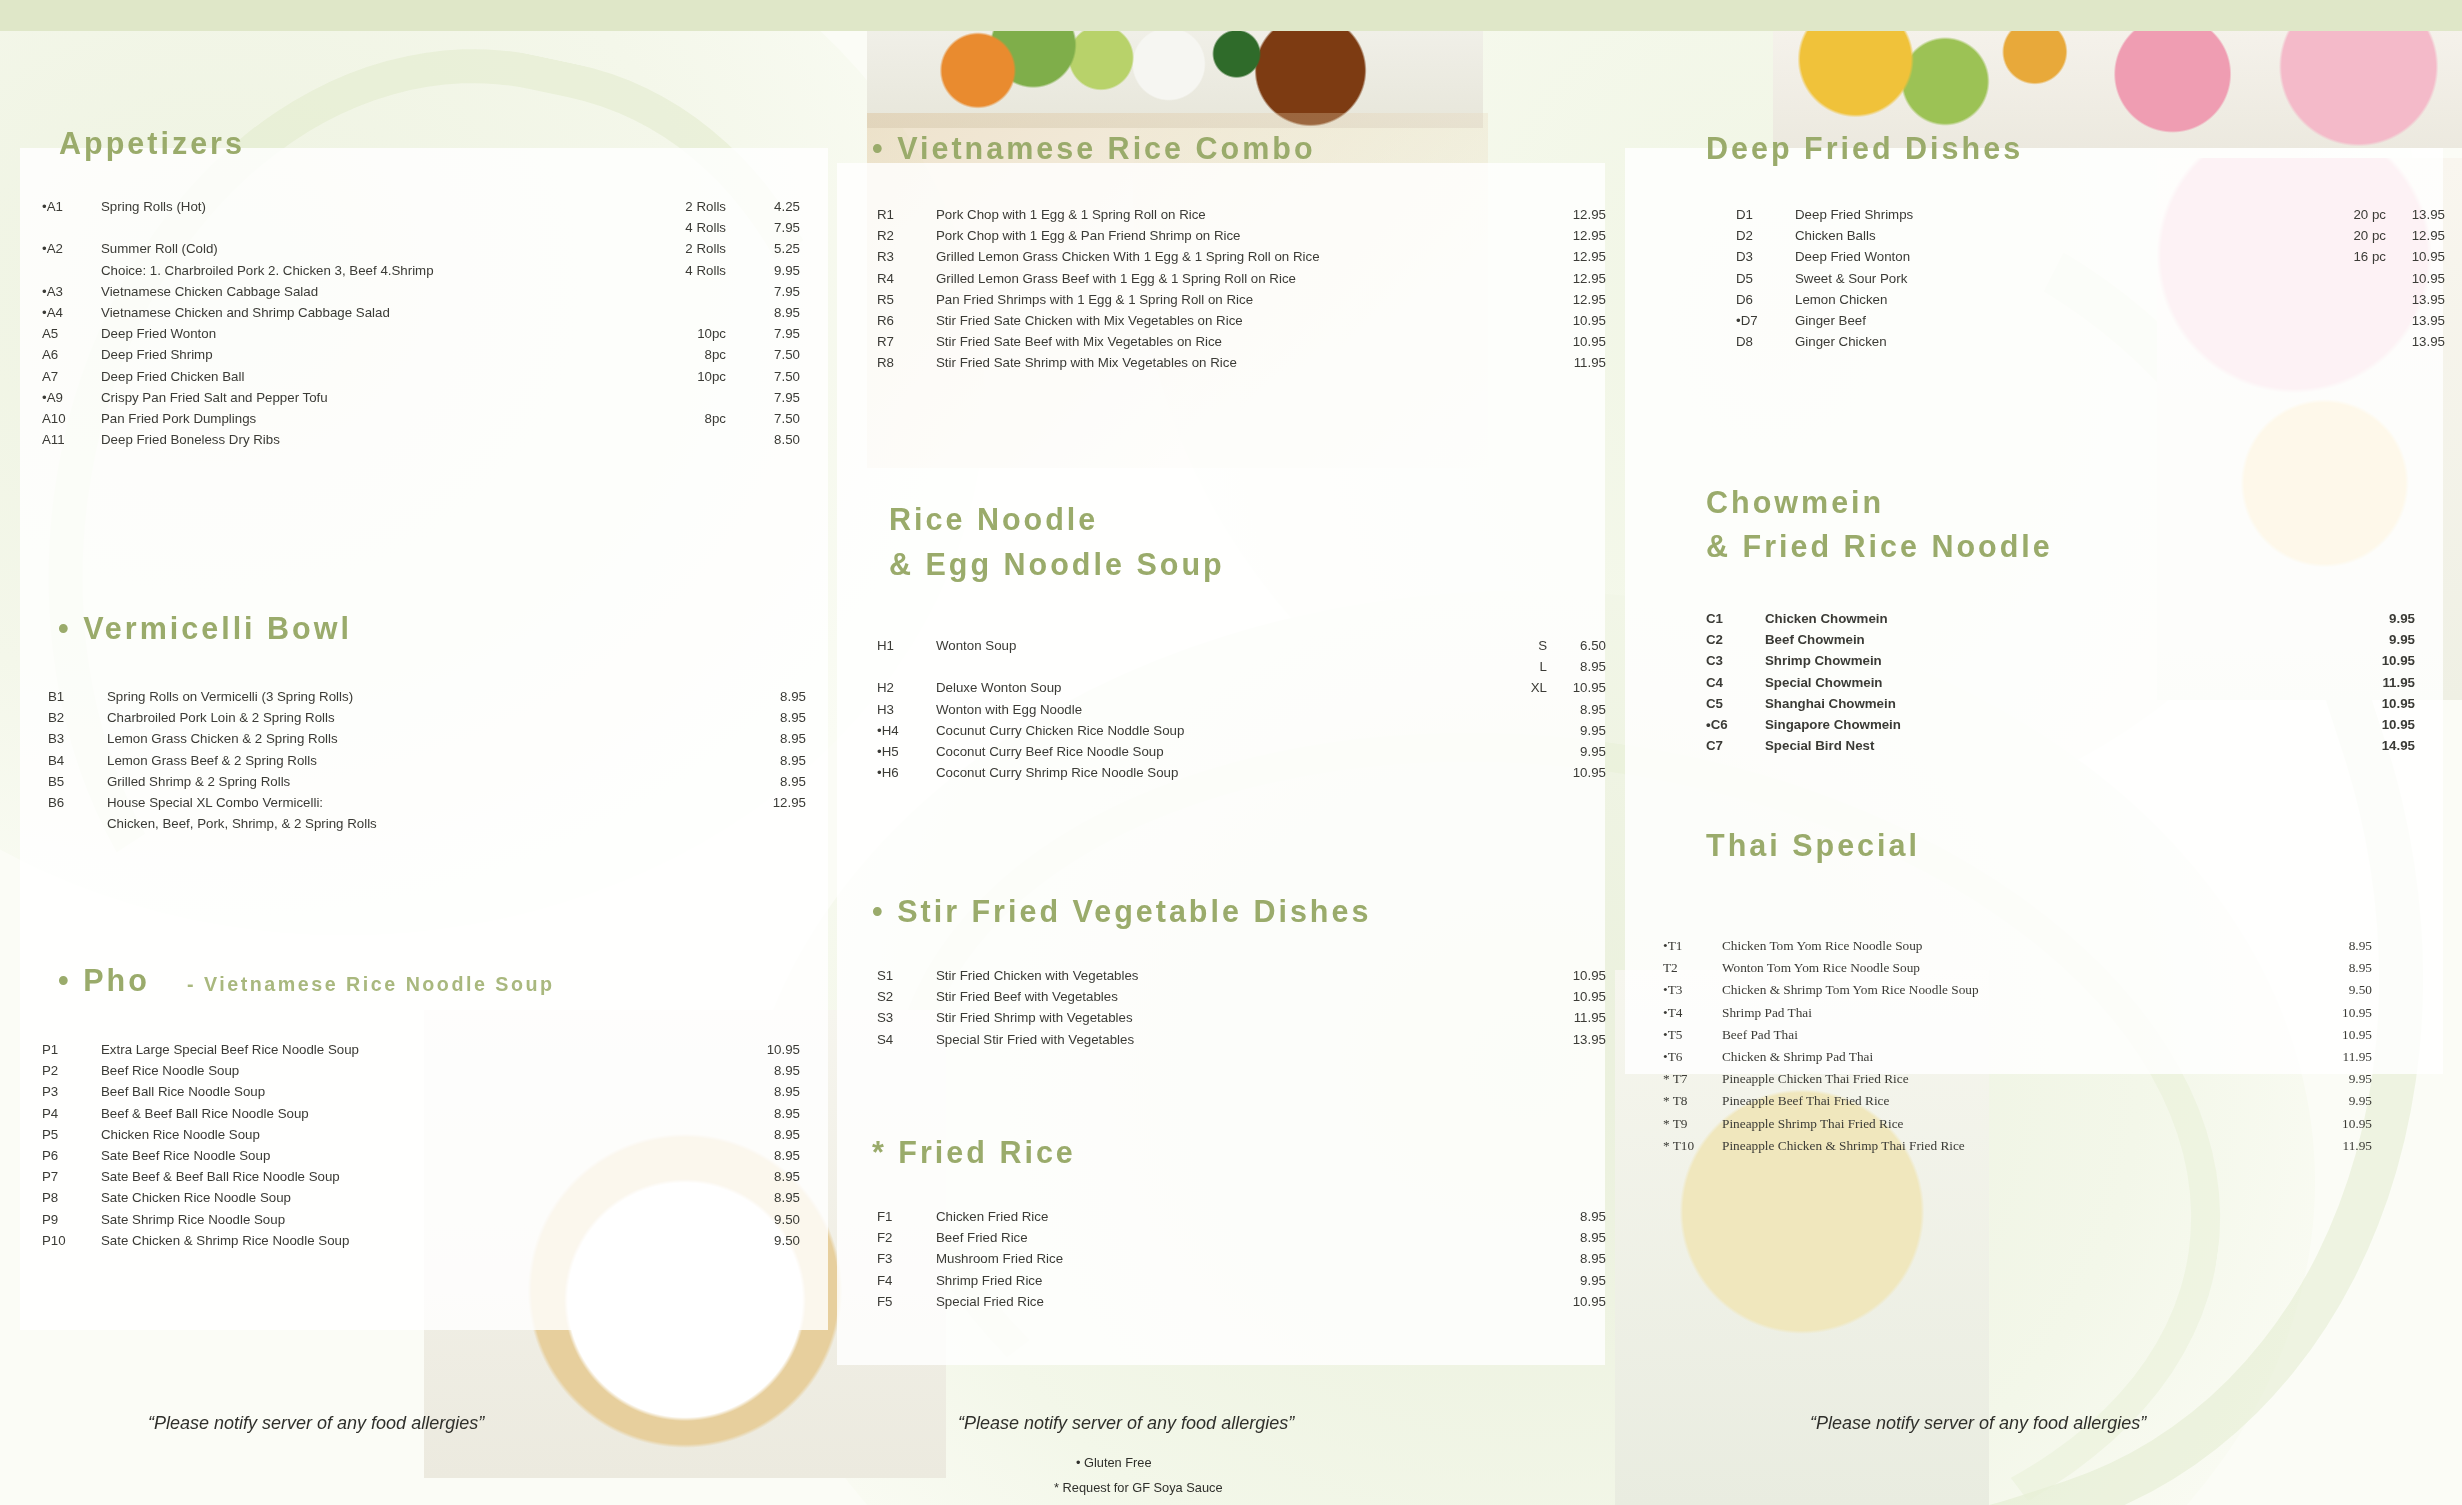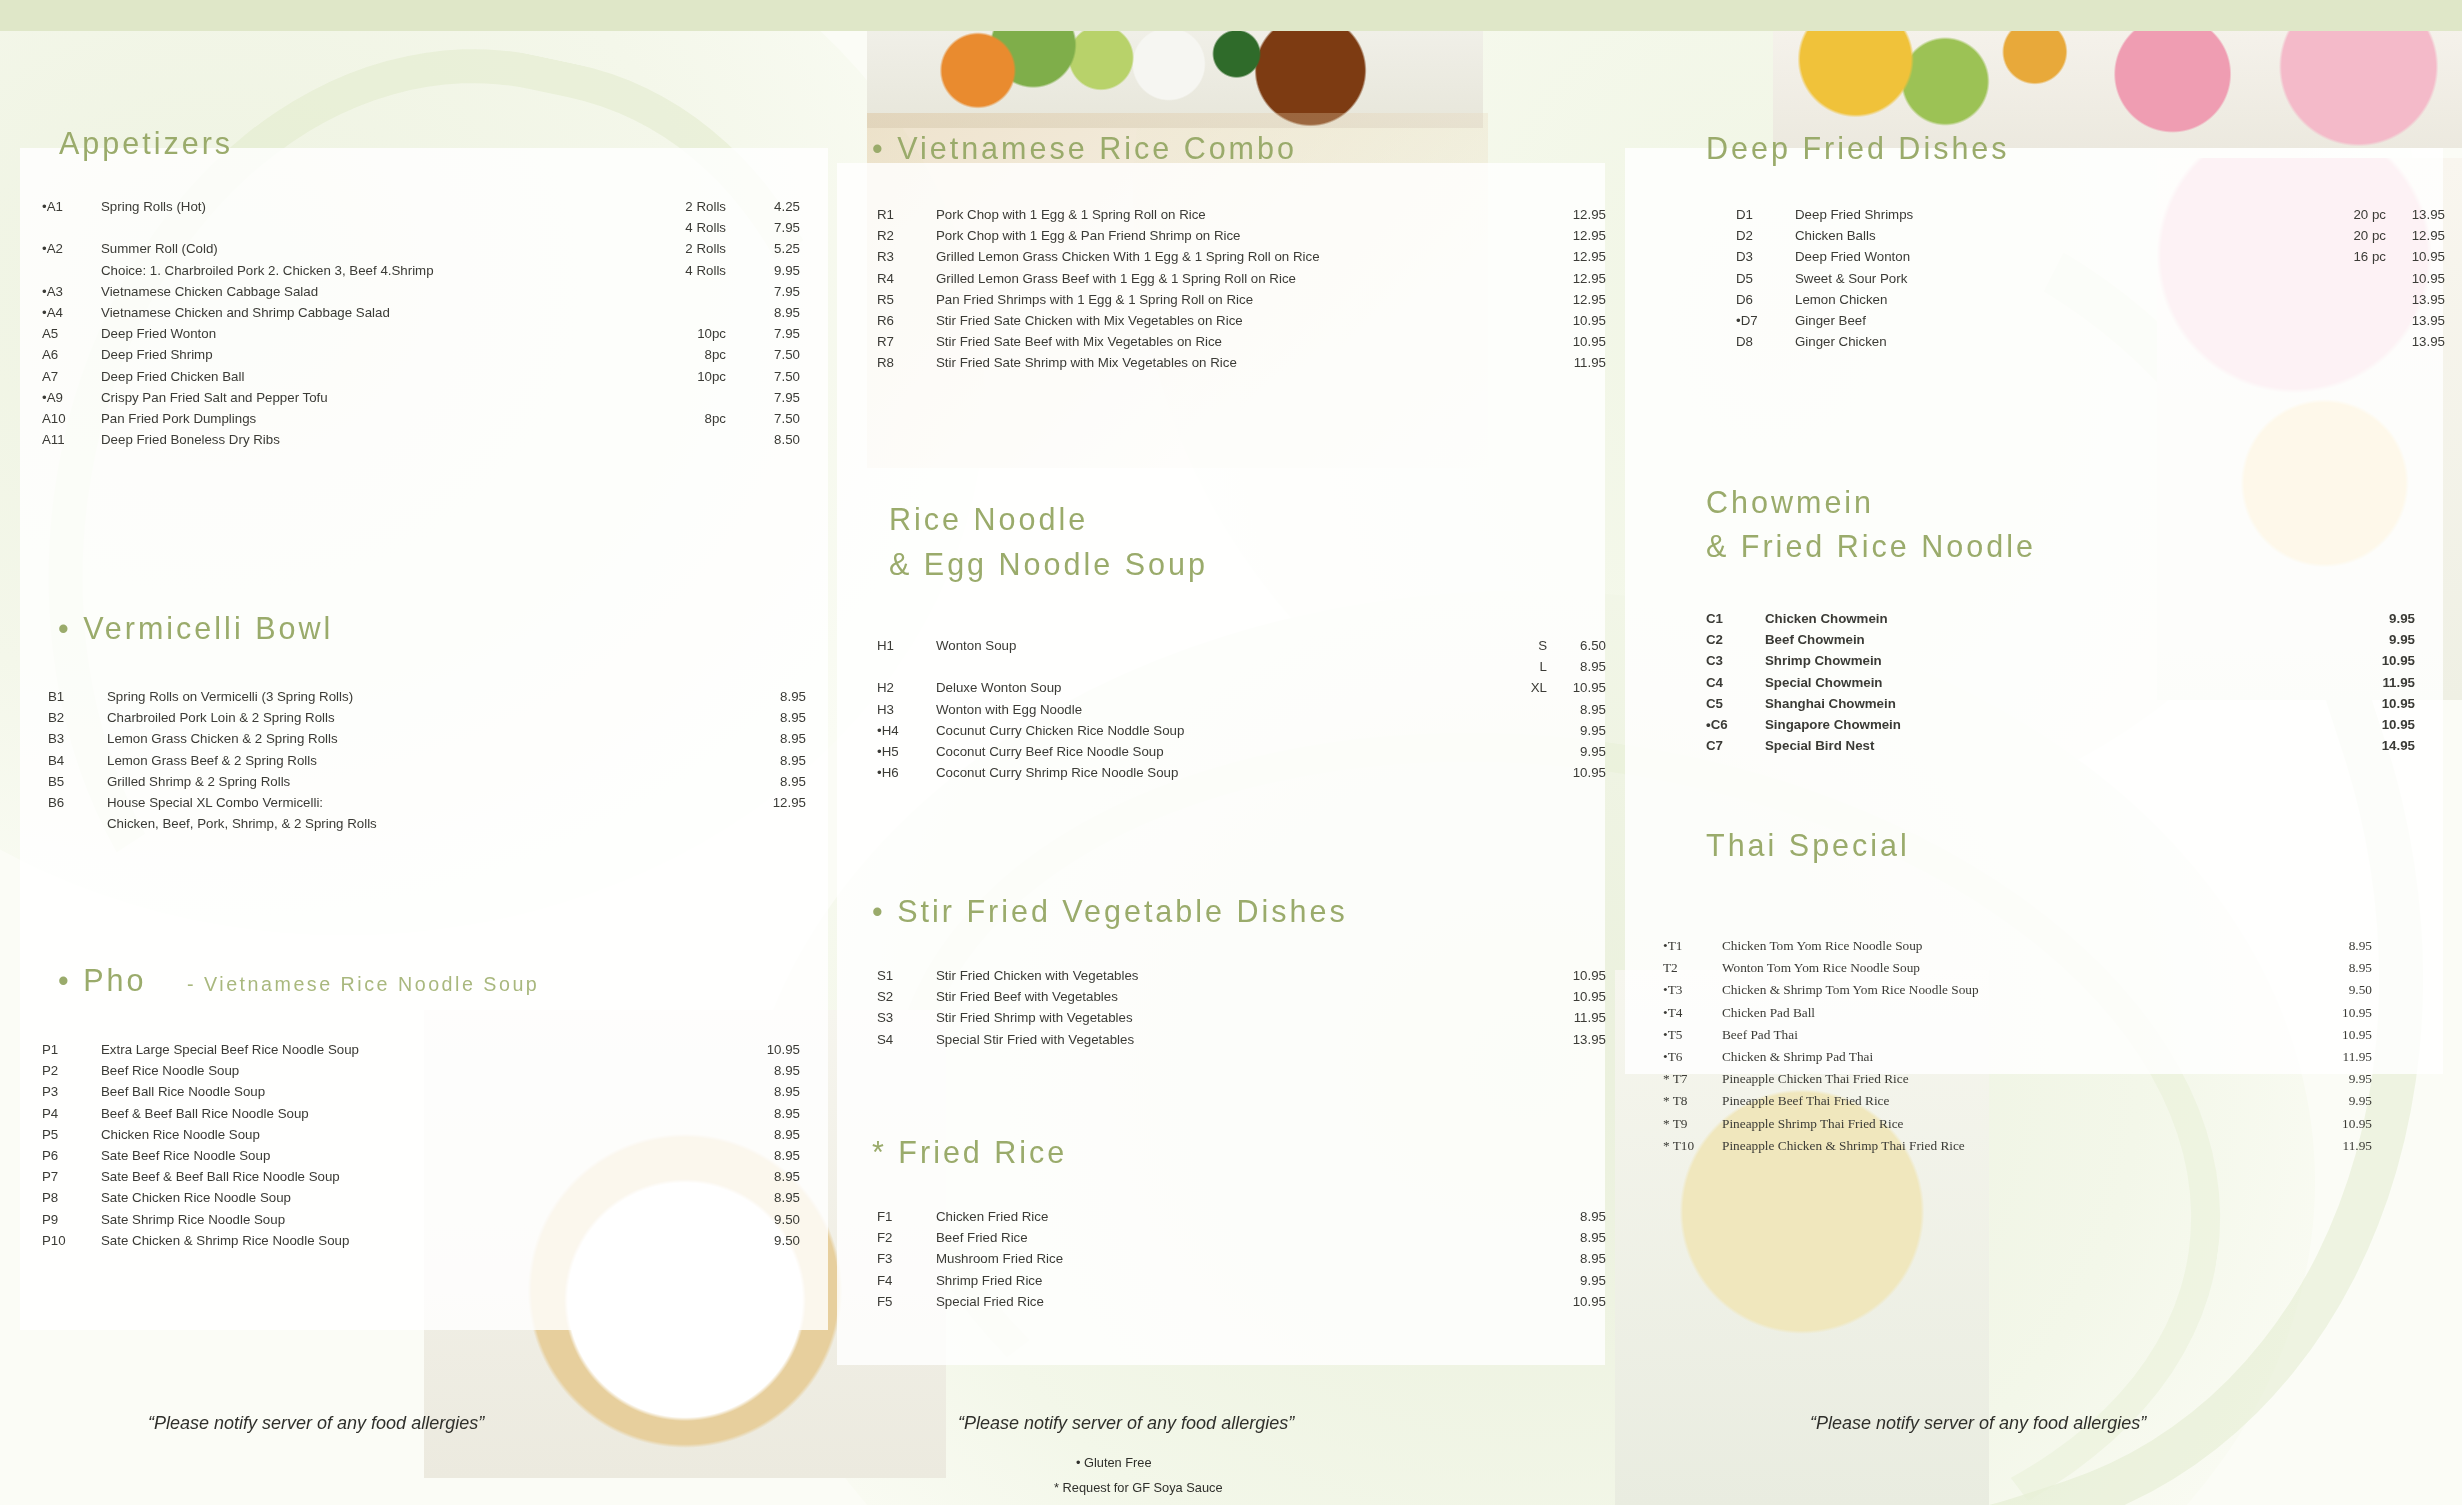--- a/index.html
+++ b/index.html
@@ -69,21 +69,21 @@
     background:linear-gradient(135deg,rgba(215,180,130,.35),rgba(245,240,225,.25));}
 
   
   .panel{position:absolute;background:rgba(255,255,255,.82);}
   .p-left{left:19.7px;top:148px;width:808px;height:1182px;}
   .p-mid{left:837px;top:163px;width:768px;height:1202px;}
   .p-right{left:1625px;top:148px;width:818px;height:926px;}
 
   
   .sheet{position:absolute;inset:0;}
-  .sect{position:absolute;color:#9aab6b;font-weight:400;letter-spacing:3px;}
+  .sect{position:absolute;color:#9aab6b;font-weight:700;letter-spacing:3px;}
   .sect.big{font-size:30.5px;}
   .sect.sub{font-size:19.7px;letter-spacing:2.5px;color:#a9b87e;}
   .rows{position:absolute;}
   table.menu{border-collapse:collapse;}
   table.menu td{
     font-size:13.3px;color:#3b3b36;padding:0 0 6.2px 0;vertical-align:top;white-space:nowrap;
   }
   td.code{width:59px;color:#3b3b36;}
   td.name{padding-right:19.7px;}
   td.qty{text-align:right;width:74px;padding-right:19.7px;}
@@ -583,21 +583,21 @@
         <td class="name">Wonton  Tom Yom Rice Noodle Soup</td>
         <td class="price2">8.95</td>
       </tr>
       <tr>
         <td class="code">•T3</td>
         <td class="name">Chicken &amp; Shrimp  Tom Yom Rice Noodle Soup</td>
         <td class="price2">9.50</td>
       </tr>
       <tr>
         <td class="code">•T4</td>
-        <td class="name">Chicken Pad Ball</td>
+        <td class="name">Shrimp Pad Thai</td>
         <td class="price2">10.95</td>
       </tr>
       <tr>
         <td class="code">•T5</td>
         <td class="name">Beef Pad Thai</td>
         <td class="price2">10.95</td>
       </tr>
       <tr>
         <td class="code">•T6</td>
         <td class="name">Chicken &amp; Shrimp Pad Thai</td>

